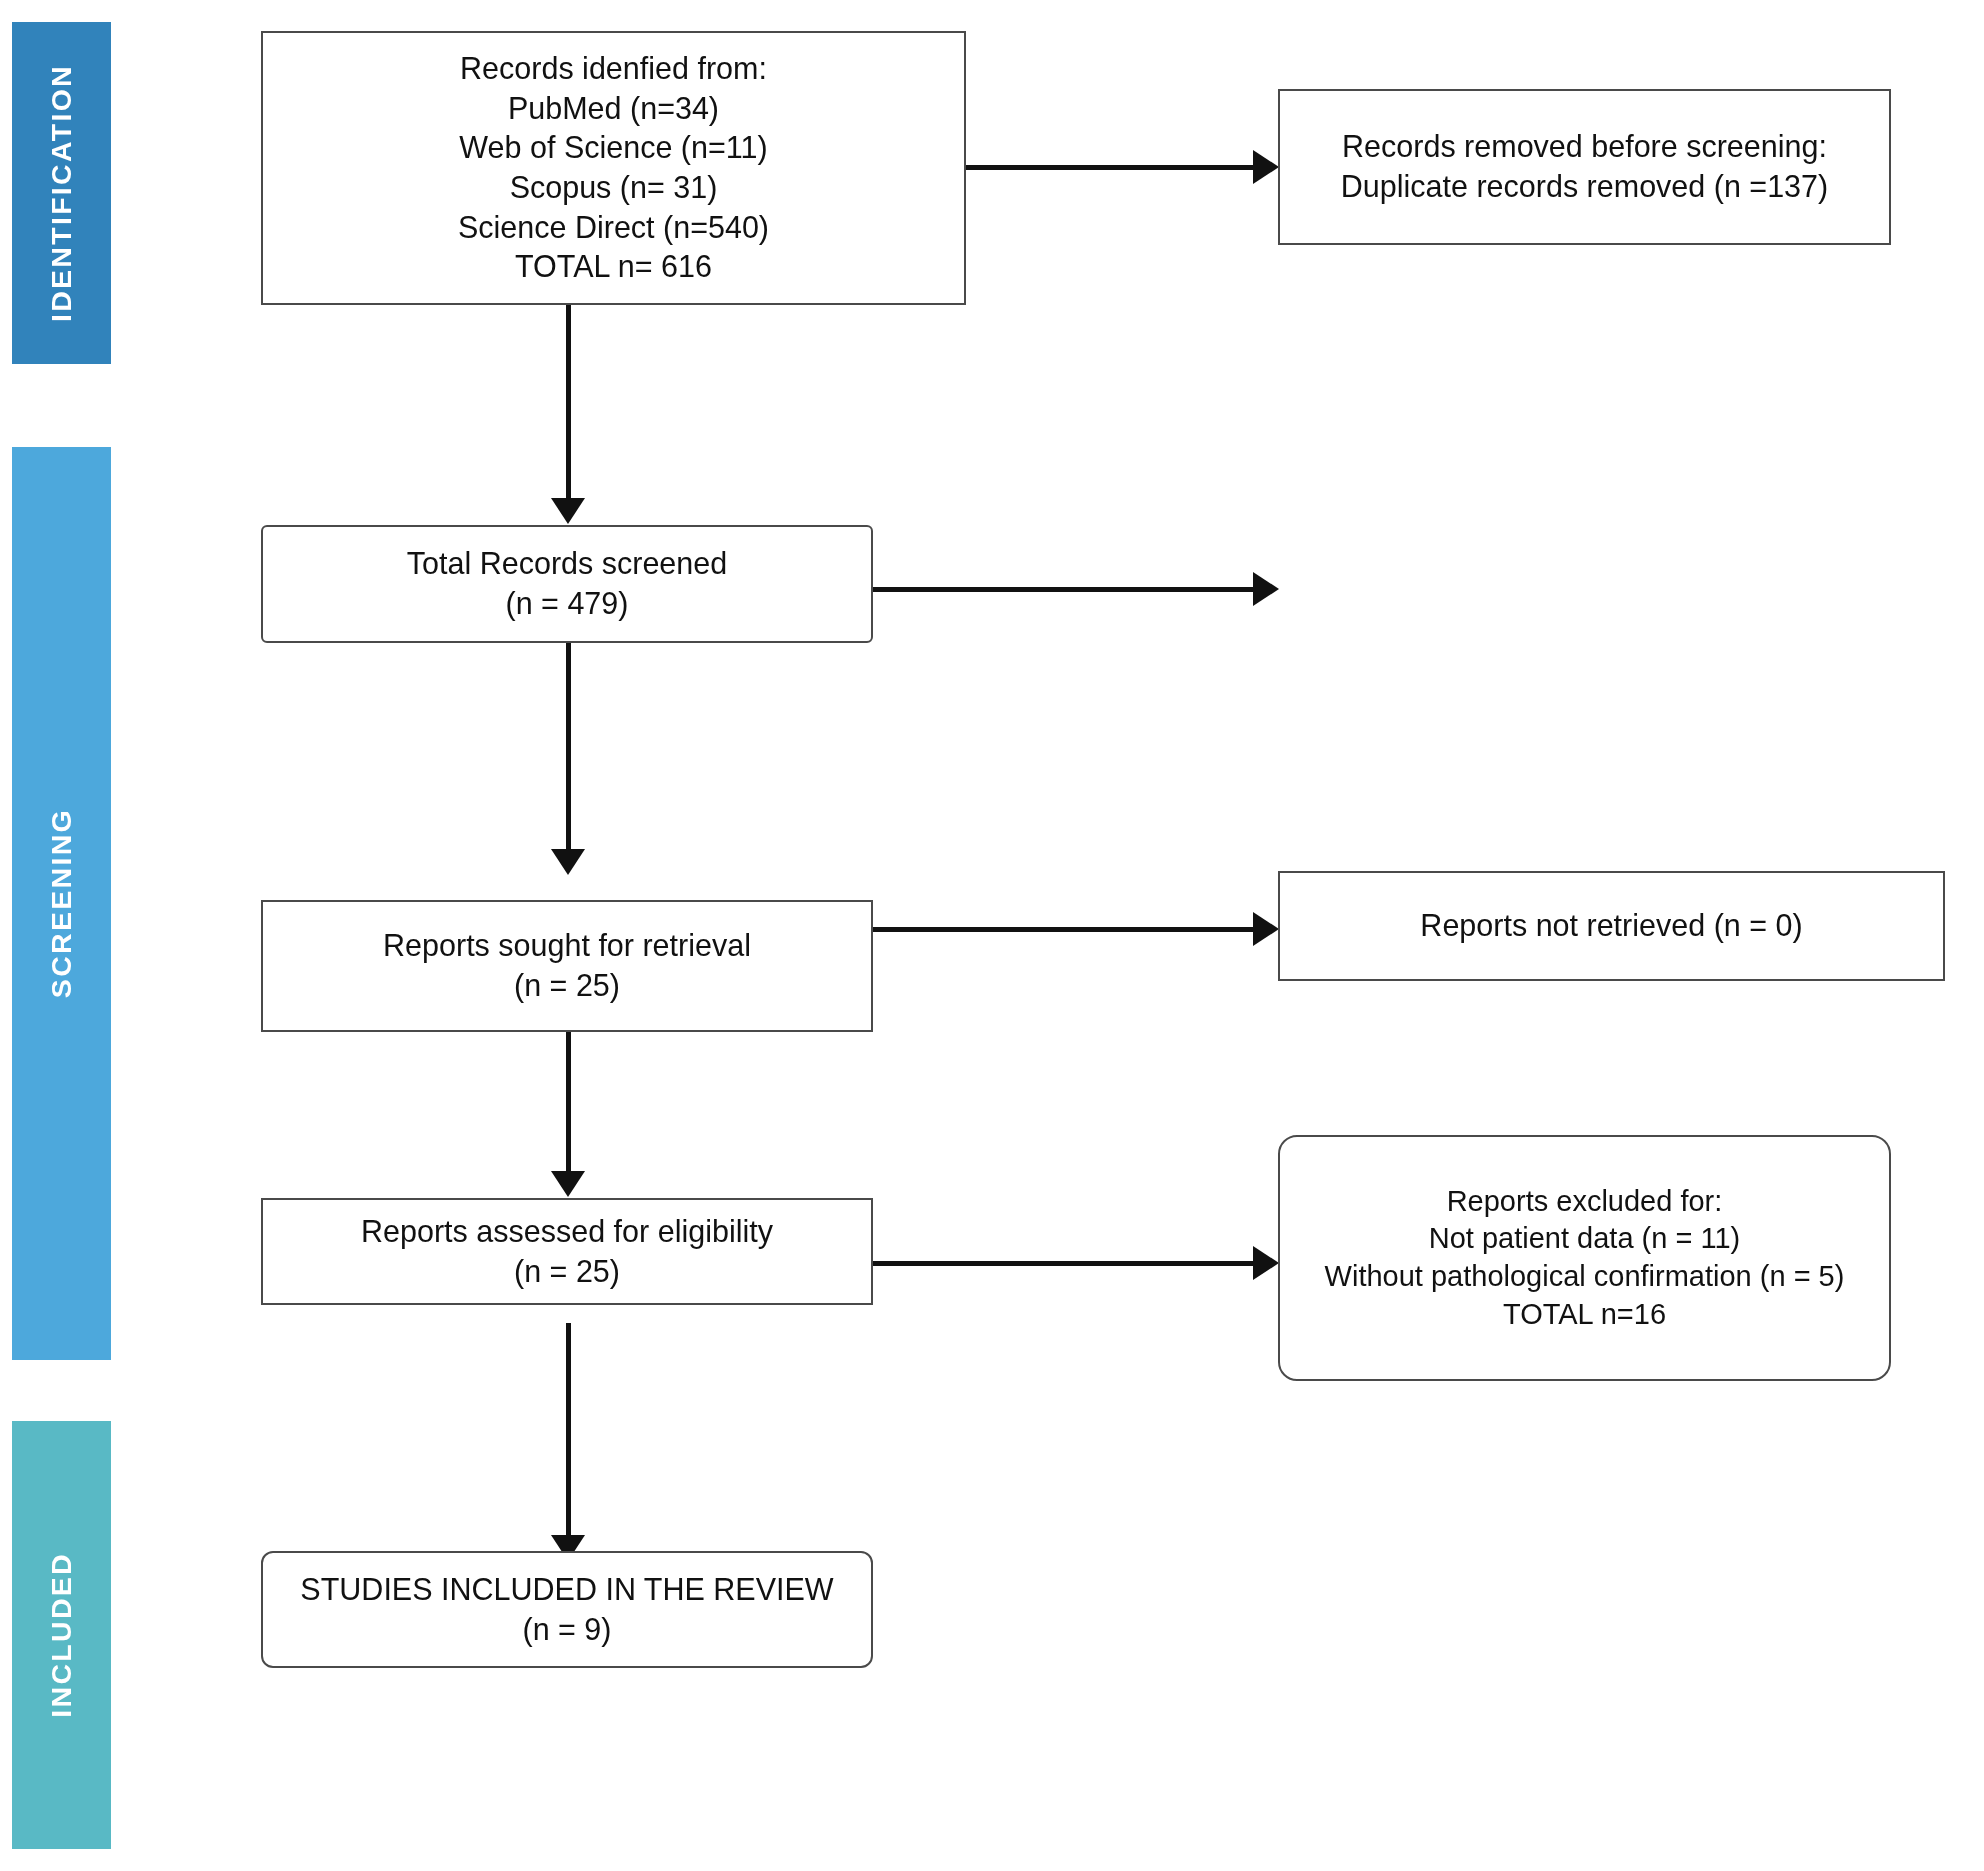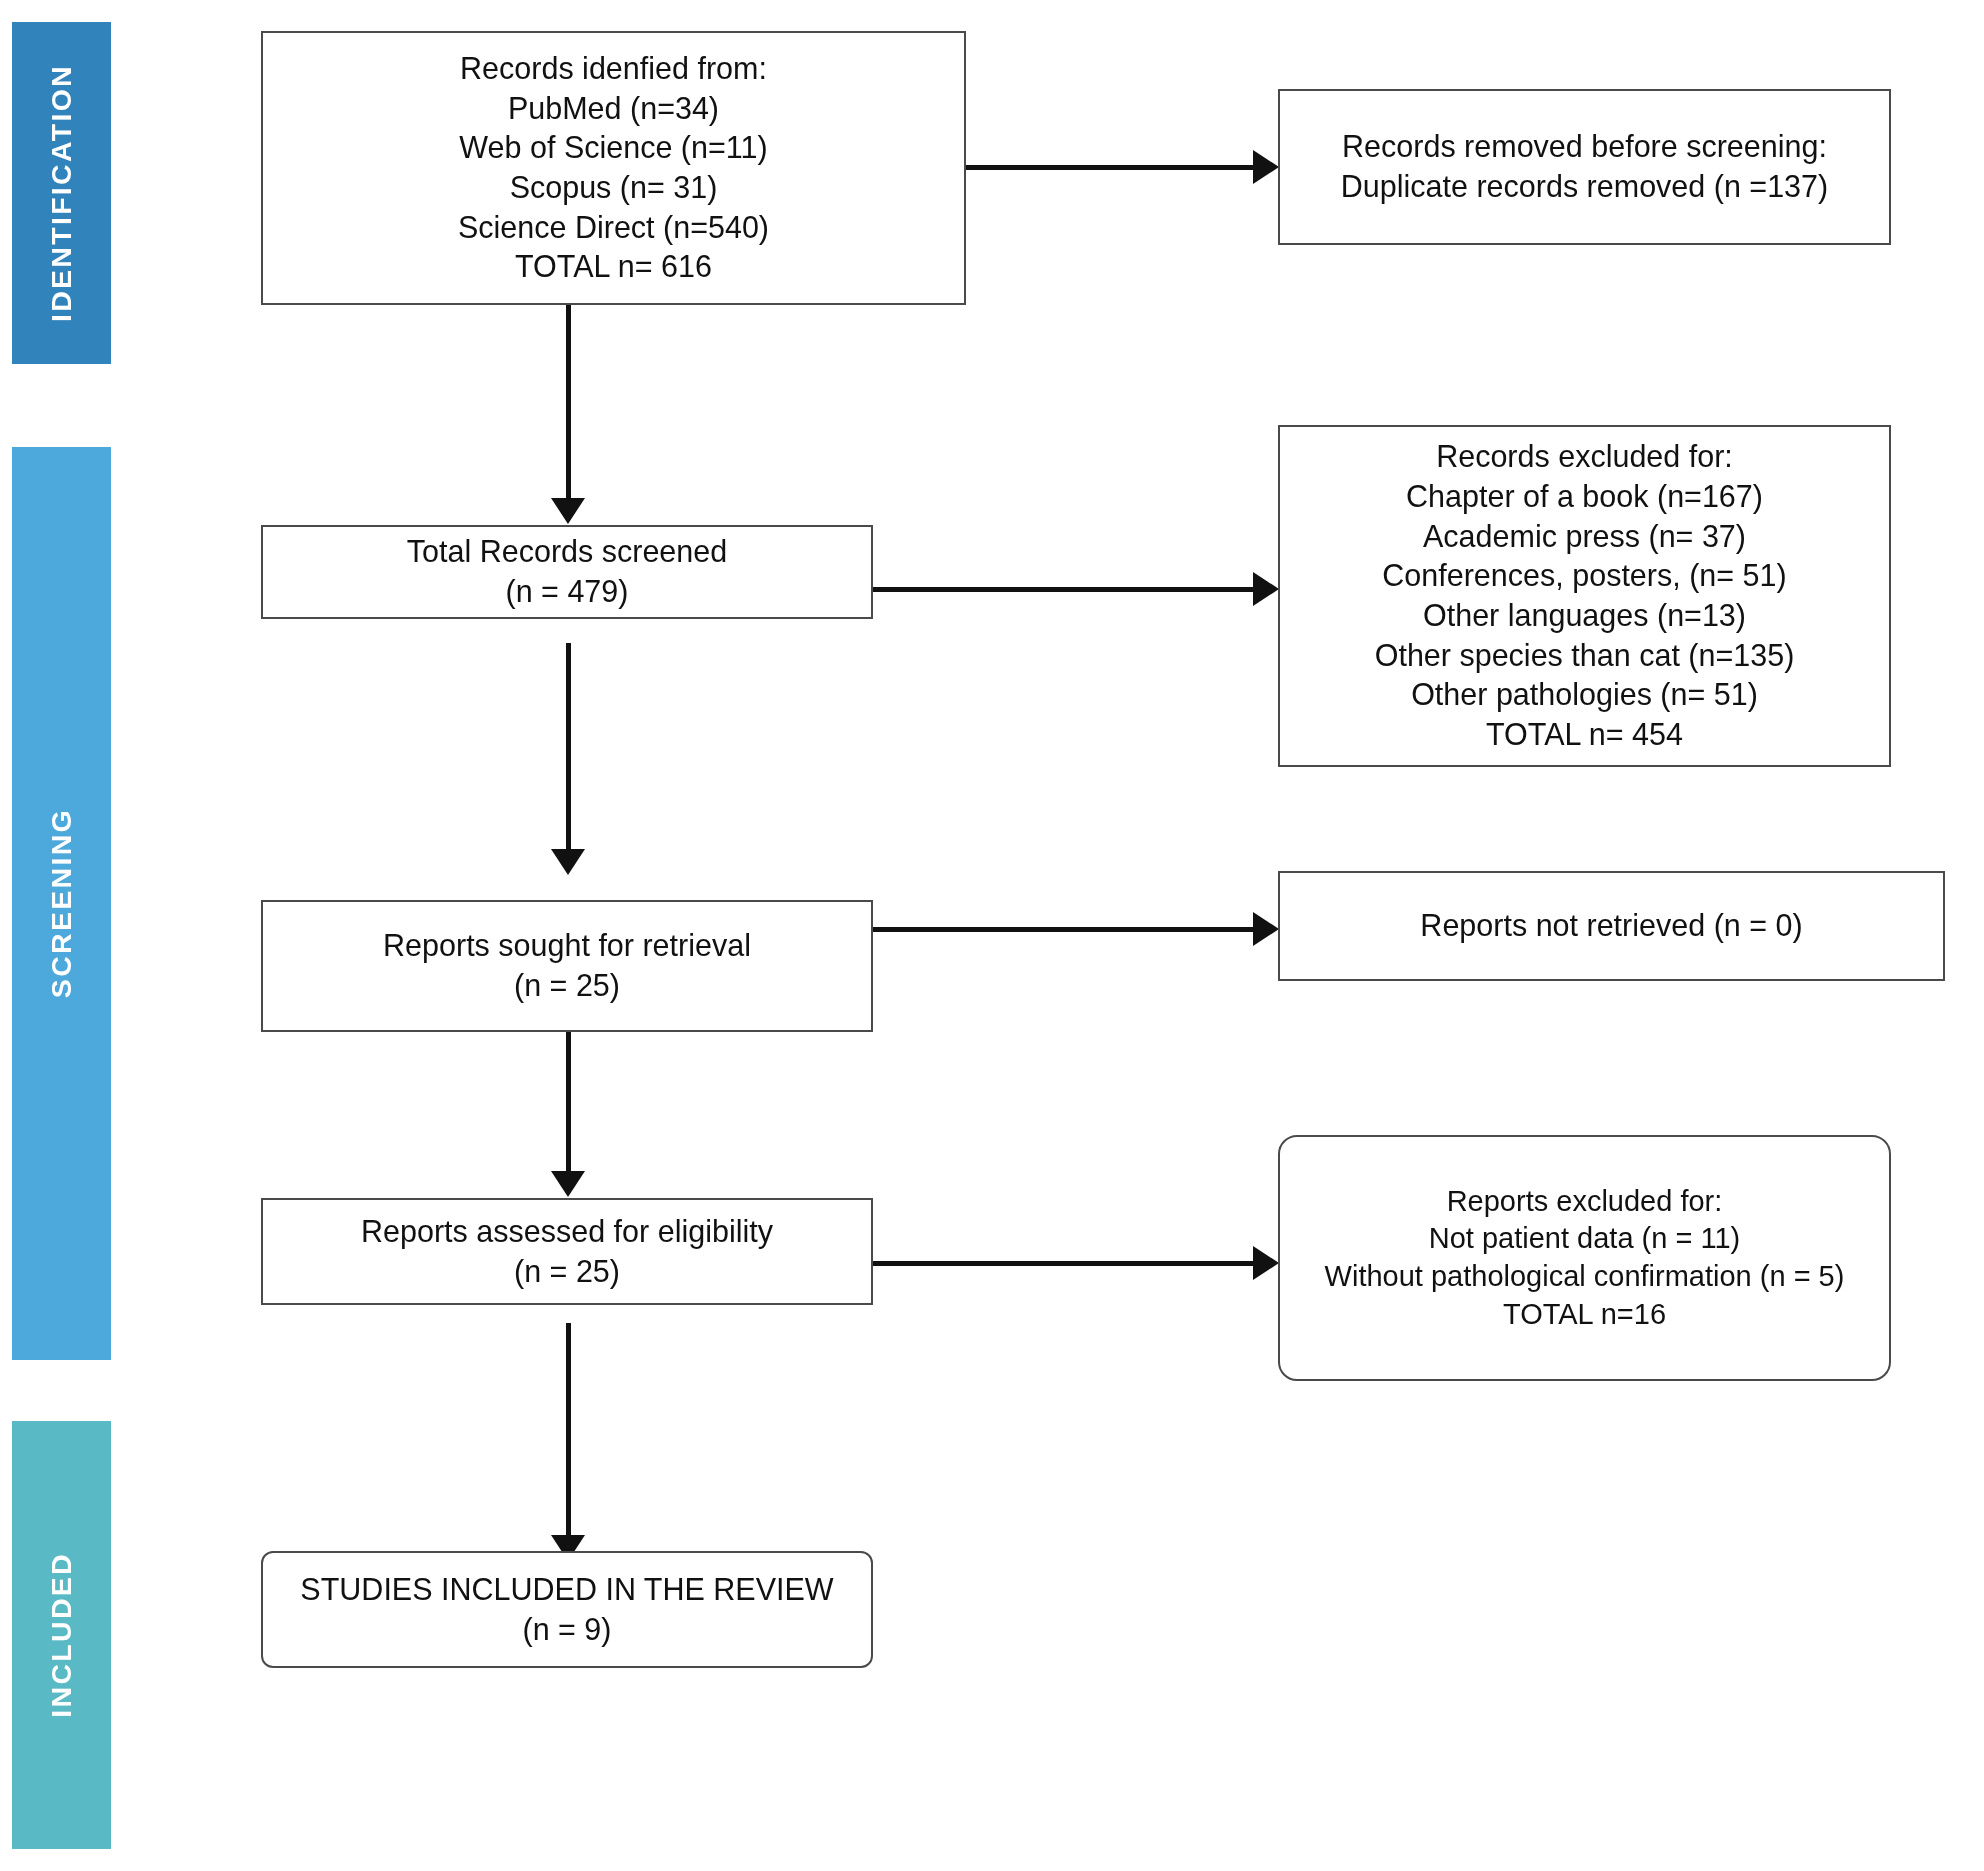--- a/index.html
+++ b/index.html
@@ -139,35 +139,25 @@
 Scopus (n= 31)
 Science Direct (n=540)
 TOTAL n= 616</div>
   </div>
 
   <div class="flow-box" style="left:1278px; top:89px; width:613px; height:156px;">
     <div class="box-text">Records removed before screening:
 Duplicate records removed  (n =137)</div>
   </div>
 
-  <div class="flow-box" style="left:261px; top:525px; width:612px; height:94px;">
+  <div class="flow-box" style="left:261px; top:525px; width:612px; height:118px;border-radius:6px;">
     <div class="box-text">Total Records screened
 (n = 479)</div>
   </div>
 
-  <div class="flow-box" style="left:1278px; top:425px; width:613px; height:342px;">
-    <div class="box-text">Records excluded for:
-Chapter of a book (n=167)
-Academic press (n= 37)
-Conferences, posters, (n= 51)
-Other languages (n=13)
-Other species than cat (n=135)
-Other pathologies (n= 51)
-TOTAL n= 454</div>
-  </div>
 
   <div class="flow-box" style="left:261px; top:867px; width:612px; height:132px;margin-top:33px;">
     <div class="box-text">Reports sought for retrieval
 (n = 25)</div>
   </div>
 
   <div class="flow-box" style="left:1278px; top:871px; width:667px; height:110px;">
     <div class="box-text">Reports not retrieved (n = 0)</div>
   </div>
 

